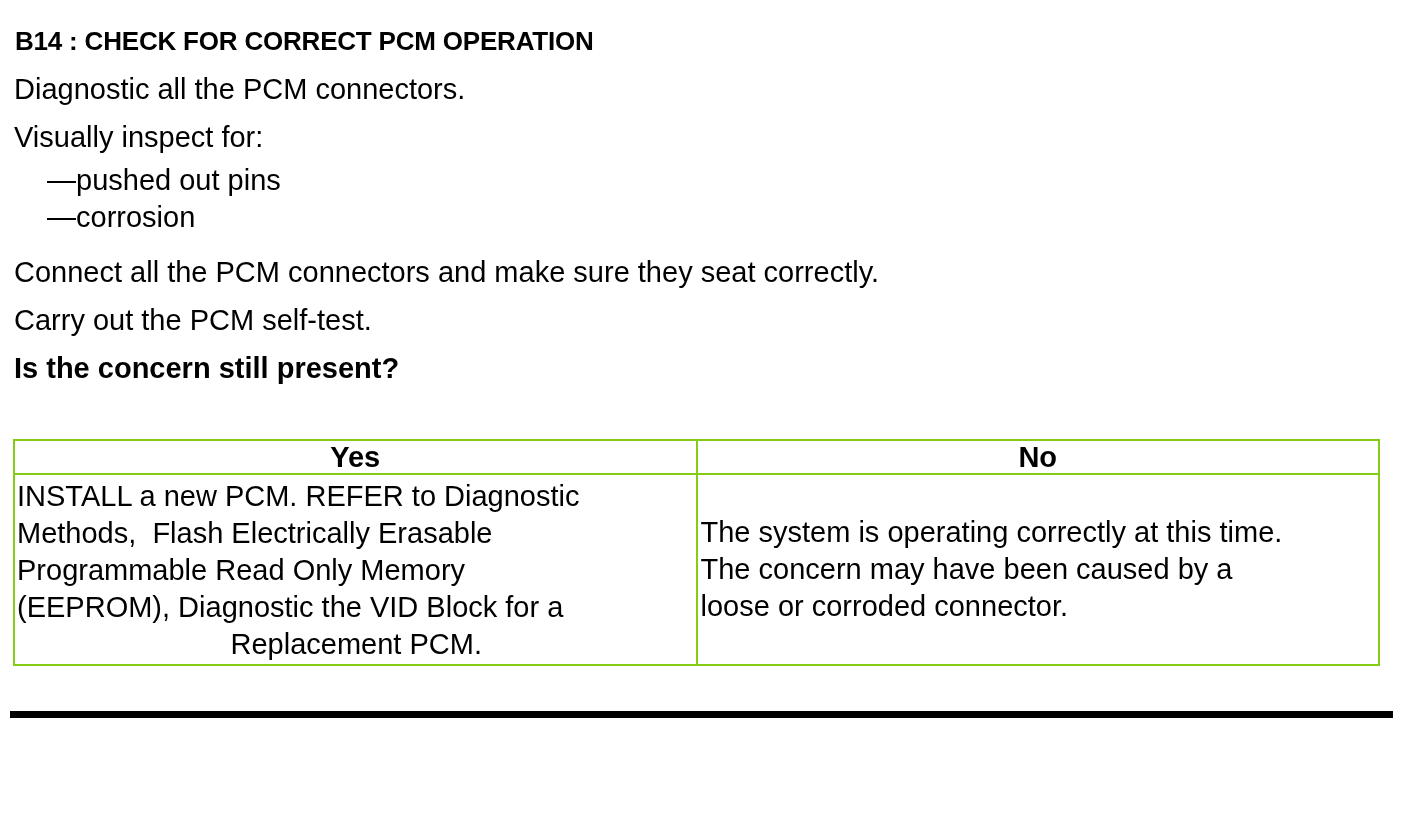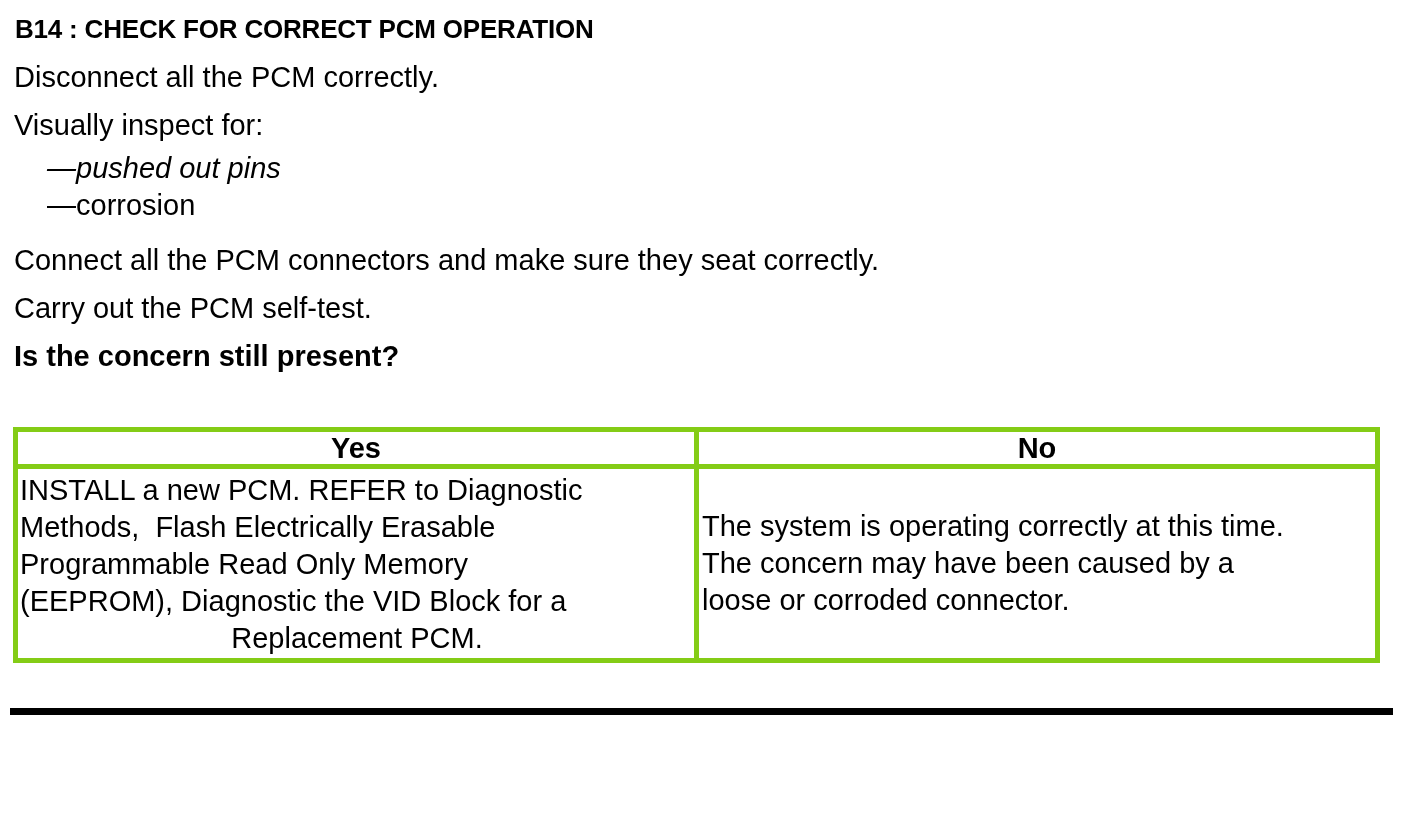--- a/index.html
+++ b/index.html
@@ -3,45 +3,45 @@
 <meta charset="utf-8">
 <style>
   html, body { margin: 0; padding: 0; background: #ffffff; }
   body {
     width: 1408px; height: 824px;
     overflow: hidden;
     color: #000000;
     font-family: "Liberation Sans", sans-serif;
     -webkit-font-smoothing: antialiased;
   }
-  .page { position: relative; width: 1324px; height: 824px; padding: 12px 14px 0 14px; box-sizing: border-box; }
+  .page { position: relative; width: 1324px; height: 824px; padding: 24px 14px 0 14px; box-sizing: border-box; }
 
   .heading {
     font-size: 26px;
     font-weight: bold;
     line-height: 28px;
     letter-spacing: -0.2px;
     margin: 3px 0 0 1px;
   }
 
   .instructions { margin-top: 19px; }
   .para { font-size: 29px; line-height: 30px; margin: 0 0 18px 0; white-space: pre-wrap; }
   .para.indent { line-height: 37px; padding-left: 33px; margin: 0; }
-  .para:not(.indent) + .para.indent { margin-top: -8px; font-style: italic; }
+  .para:not(.indent) + .para.indent { margin-top: -8px; }
   .para.indent + .para:not(.indent) { margin-top: 21px; }
 
   .question { font-size: 29px; line-height: 30px; font-weight: bold; margin: 0; }
 
   table.results {
     border-collapse: collapse;
     table-layout: fixed;
     width: 1367px;
     margin: 56px 0 0 -1px;
   }
-  table.results, table.results th, table.results td { border: 5px solid #84cc16; }
+  table.results, table.results th, table.results td { border: 2px solid #84cc16; }
   table.results th {
     width: 50%;
     font-size: 29px;
     font-weight: bold;
     line-height: 30px;
     text-align: center;
     padding: 1px 0;
   }
   table.results td { font-size: 29px; box-sizing: border-box; }
   td.yes-cell { vertical-align: top; padding: 3px 0 1px 2px; }
@@ -57,21 +57,21 @@
   }
 </style>
 </head>
 <body>
 
 <div class="page">
 
   <div class="heading">B14 : CHECK FOR CORRECT PCM OPERATION</div>
 
   <div class="instructions">
-      <div class="para">Disconnect all the PCM correctly.</div>
+      <div class="para">Diagnostic all the PCM connectors.</div>
       <div class="para">Visually inspect for:</div>
       <div class="para indent">—pushed out pins</div>
       <div class="para indent">—corrosion</div>
       <div class="para">Connect all the PCM connectors and make sure they seat correctly.</div>
       <div class="para">Carry out the PCM self-test.</div>
     </div>
 
   <div class="question">Is the concern still present?</div>
 
   <table class="results">

